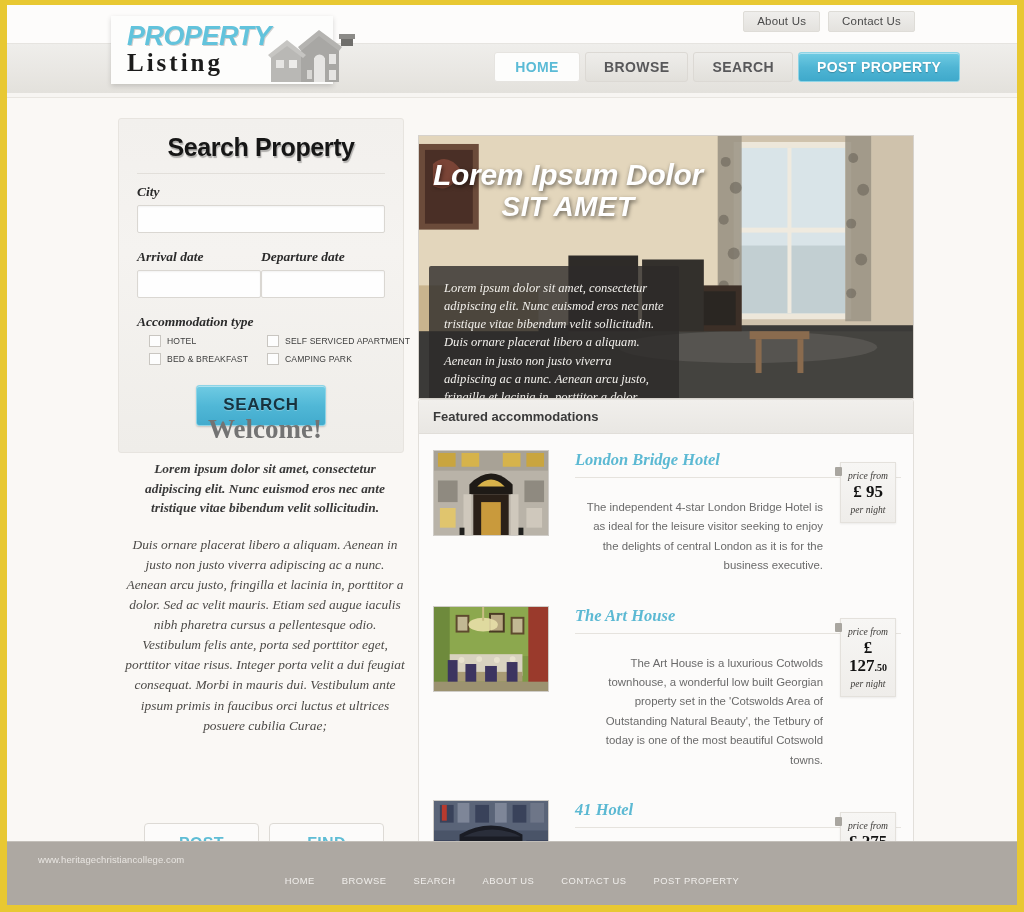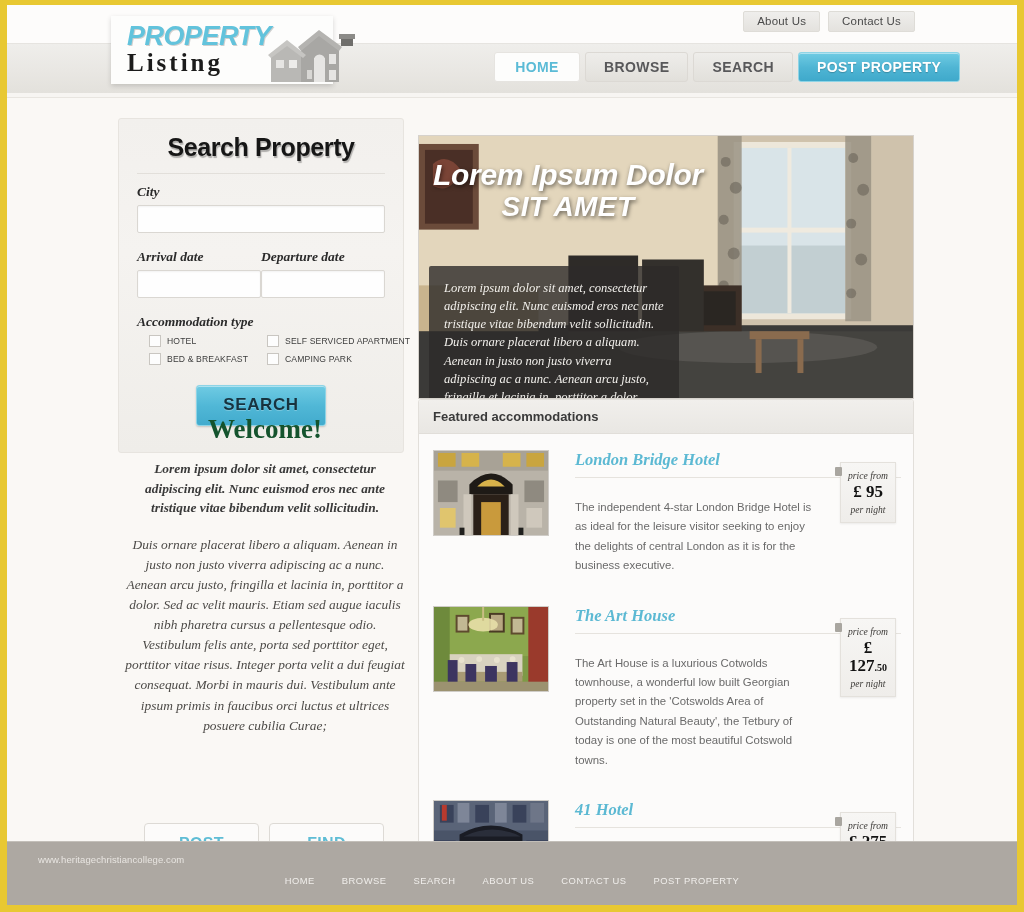--- a/index.html
+++ b/index.html
@@ -273,21 +273,21 @@
   .welcome {
     position: absolute;
     left: 118px; top: 320px;
     width: 280px;
     text-align: center;
   }
   .welcome-title {
     font-family: "Liberation Serif", serif;
     font-size: 27px;
     font-weight: bold;
-    color: #14532d;
+    color: #737373;
     margin-bottom: 14px;
   }
   .welcome-lead {
     font-family: "Liberation Serif", serif;
     font-style: italic;
     font-weight: bold;
     font-size: 13.4px;
     line-height: 1.46;
     color: #3A3A3A;
     margin-bottom: 17px;
@@ -362,20 +362,21 @@
     padding-bottom: 7px;
     margin-bottom: 20px;
     border-bottom: 1px solid #E6E3DE;
     cursor: pointer;
   }
   .listing-desc {
     font-size: 11.4px;
     line-height: 1.70;
     color: #6A6A6A;
     max-width: 248px;
+    text-align: right;
   }
   .price-box {
     position: absolute;
     right: 5px; top: 12px;
     width: 56px;
     background: linear-gradient(to bottom, #F7F6F4, #EFEDEA);
     border: 1px solid #E4E1DC;
     padding: 7px 4px 7px 4px;
     text-align: center;
     box-shadow: 0 1px 2px rgba(0,0,0,.07);

